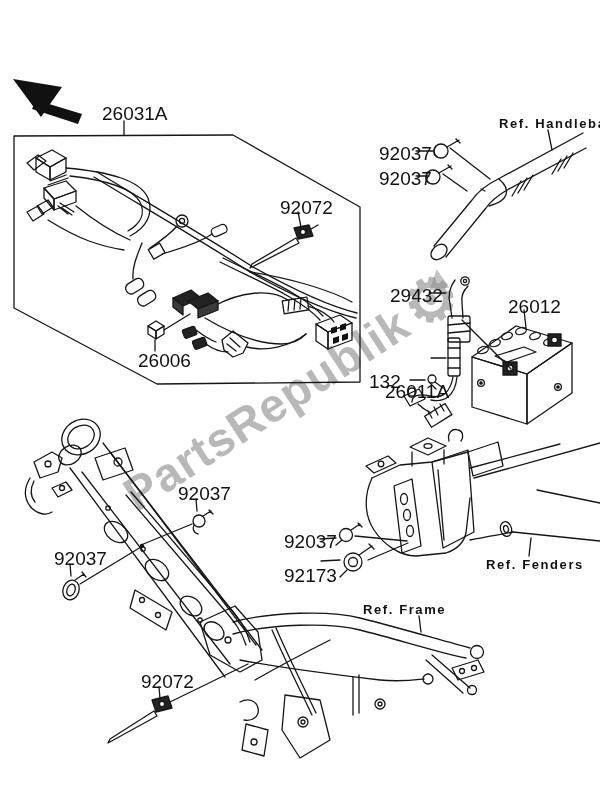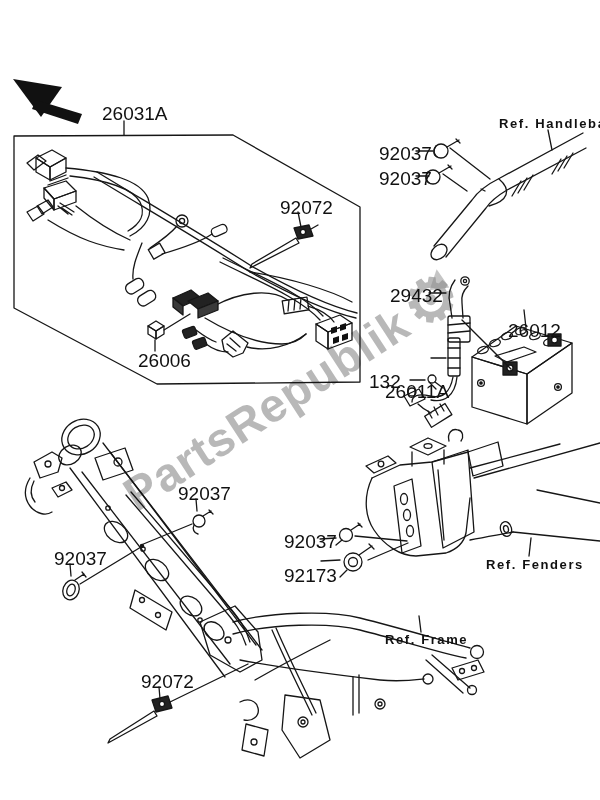--- a/index.html
+++ b/index.html
@@ -332,25 +332,25 @@
       <path d="M159,687 L160,699"></path>
     </g>
   </svg>
 
   <div class="callout" style="left:102px;top:104px;">26031A</div>
   <div class="callout" style="left:280px;top:198px;">92072</div>
   <div class="callout" style="left:379px;top:144px;">92037</div>
   <div class="callout" style="left:379px;top:169px;">92037</div>
   <div class="callout ref" style="left:499px;top:117px;">Ref. Handlebar</div>
   <div class="callout" style="left:390px;top:286px;">29432</div>
-  <div class="callout" style="left:508px;top:297px;margin-top:24px;">26012</div>
+  <div class="callout" style="left:508px;top:297px;">26012</div>
   <div class="callout" style="left:385px;top:350px;margin-top:32px;">26011A</div>
   <div class="callout" style="left:369px;top:372px;">132</div>
   <div class="callout" style="left:138px;top:351px;text-align:right;">26006</div>
   <div class="callout" style="left:178px;top:484px;">92037</div>
   <div class="callout" style="left:54px;top:549px;">92037</div>
   <div class="callout" style="left:284px;top:532px;">92037</div>
   <div class="callout" style="left:284px;top:550px;margin-top:16px;">92173</div>
   <div class="callout ref" style="left:486px;top:558px;">Ref. Fenders</div>
-  <div class="callout ref" style="left:385px;top:603px;margin-top:30px;">Ref. Frame</div>
+  <div class="callout ref" style="left:363px;top:603px;">Ref. Frame</div>
   <div class="callout" style="left:141px;top:672px;">92072</div>
 
 </div>
 
 </body></html>

